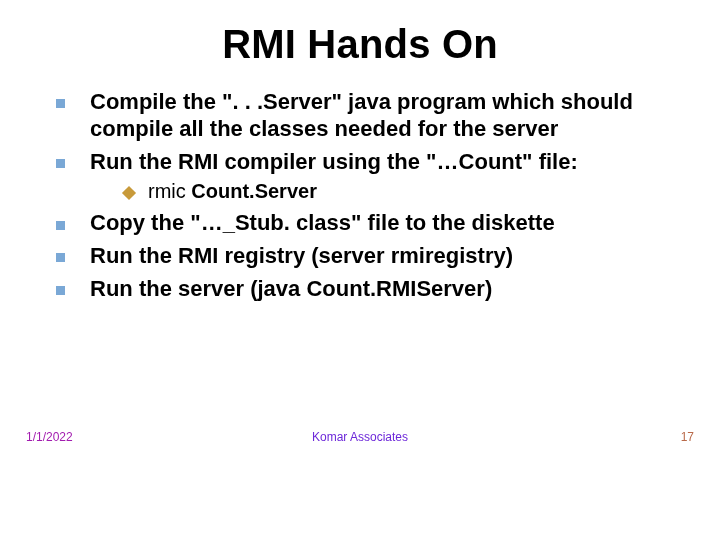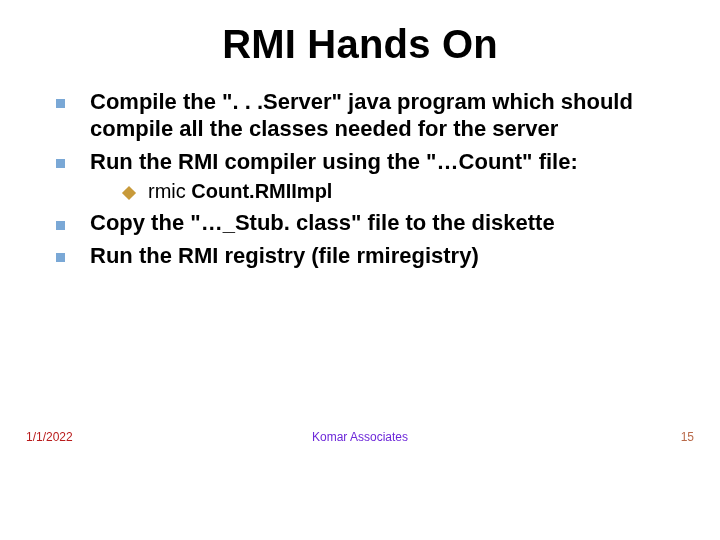--- a/index.html
+++ b/index.html
@@ -15,46 +15,47 @@
   }
   ul.lvl2 { list-style: none; margin-left: 34px; margin-top: 4px; margin-bottom: 6px; }
   ul.lvl2 > li { position: relative; padding-left: 24px; font-size: 20px; font-weight: bold; line-height: 1.25; }
   ul.lvl2 > li::before {
     content: ""; position: absolute; left: 0; top: 0.42em;
     width: 10px; height: 10px; background: #c89a3a; transform: rotate(45deg);
   }
   .sub-prefix { font-weight: normal; }
   .sub-rest { font-weight: bold; }
   .footer { position: absolute; bottom: 16px; left: 0; width: 720px; display: flex; justify-content: space-between; align-items: baseline; padding: 0 26px; font-size: 12px; }
-  .footer .date { color: #b91c1c; text-align: right; }
+  .footer .date { color: #a21caf; text-align: right; }
   .footer .center { color: #6d28d9; position:absolute; left:50%; transform:translateX(-50%);}
   .footer .num { color: #b96a4a; }
 </style>
 </head>
 <body>
 
 <div class="slide">
 
   <div class="title">RMI Hands On</div>
 
   <div class="body">
     <ul class="lvl1">
       <li><span>Compile the ". . .Server" java program which should compile all the classes needed for the server</span></li>
       <li>
         <span>Run the RMI compiler using the "…Count" file:</span>
         <ul class="lvl2">
           <li>
-            <span class="sub-prefix">rmic</span><span class="sub-rest">  Count.RMIImpl</span>
+            <span class="sub-prefix">rmic</span><span class="sub-rest">  Count.Server</span>
           </li>
         </ul>
       </li>
       <li><span>Copy the "…_Stub. class" file to the diskette</span></li>
-      <li><span>Run the RMI registry (file rmiregistry)</span></li>
+      <li><span>Run the RMI registry (server rmiregistry)</span></li>
+      <li><span>Run the server (java Count.RMIServer)</span></li>
     </ul>
   </div>
 
   <div class="footer">
     <span class="date">1/1/2022</span>
     <span class="center">Komar Associates</span>
-    <span class="num">15</span>
+    <span class="num">17</span>
   </div>
 
 </div>
 
 </body></html>

